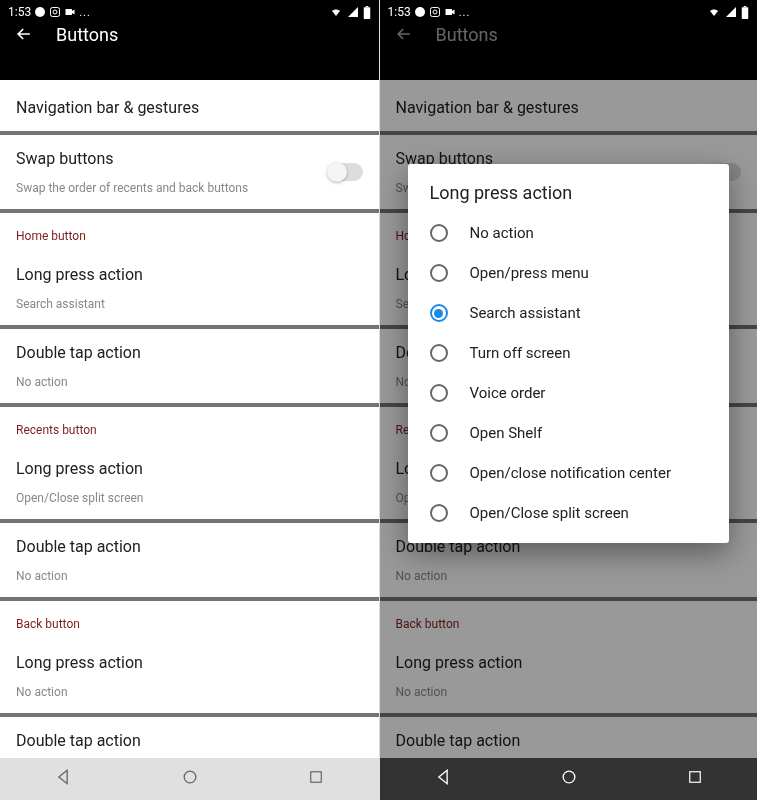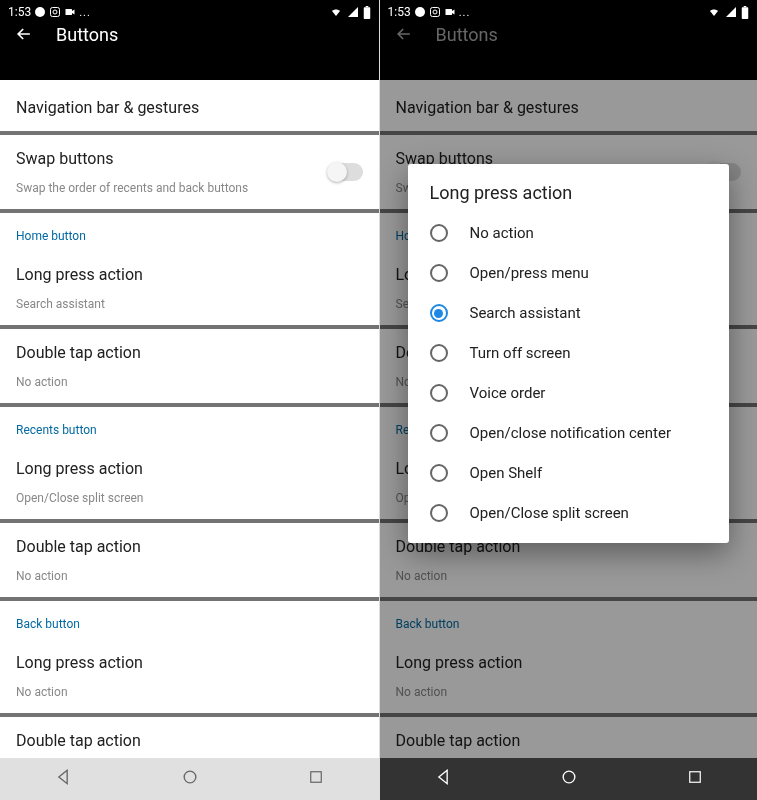--- a/index.html
+++ b/index.html
@@ -50,21 +50,21 @@
   .item {
     padding: 14px 16px;
     border-bottom: 4px solid #737373;
   }
   .item.header-first { padding: 18px 16px 14px; }
   .item .title { font-size: 16px; color: #212121; }
   .item .sub { font-size: 12px; color: #888; margin-top: 13px; }
   .section {
     padding: 16px 16px 8px;
     font-size: 12px;
-    color: #0369a1;
+    color: #7f1d1d;
     border-bottom: none;
   }
   .toggle-row {
     display: flex;
     justify-content: space-between;
     align-items: center;
   }
   .toggle {
     width: 34px; height: 18px;
     background: #ddd;
@@ -392,25 +392,25 @@
         <div class="radio-row">
           <div class="radio"></div>
           <div class="radio-label">Turn off screen</div>
         </div>
         <div class="radio-row">
           <div class="radio"></div>
           <div class="radio-label">Voice order</div>
         </div>
         <div class="radio-row">
           <div class="radio"></div>
+          <div class="radio-label">Open Shelf</div>
+        </div>
+        <div class="radio-row">
+          <div class="radio"></div>
           <div class="radio-label">Open/close notification center</div>
         </div>
         <div class="radio-row">
           <div class="radio"></div>
-          <div class="radio-label">Open Shelf</div>
-        </div>
-        <div class="radio-row">
-          <div class="radio"></div>
           <div class="radio-label">Open/Close split screen</div>
         </div>
       </div>
   </div>
 </div>
 
 </body></html>

